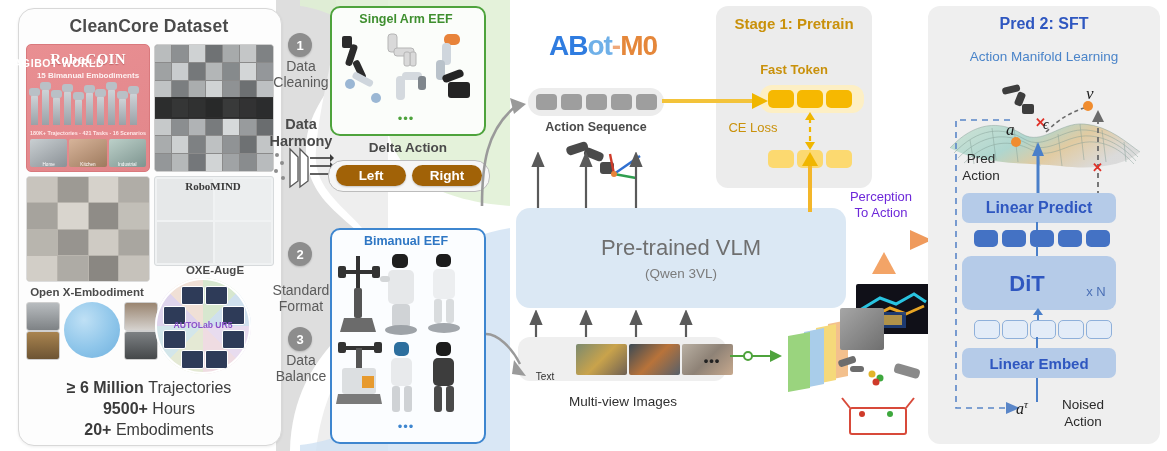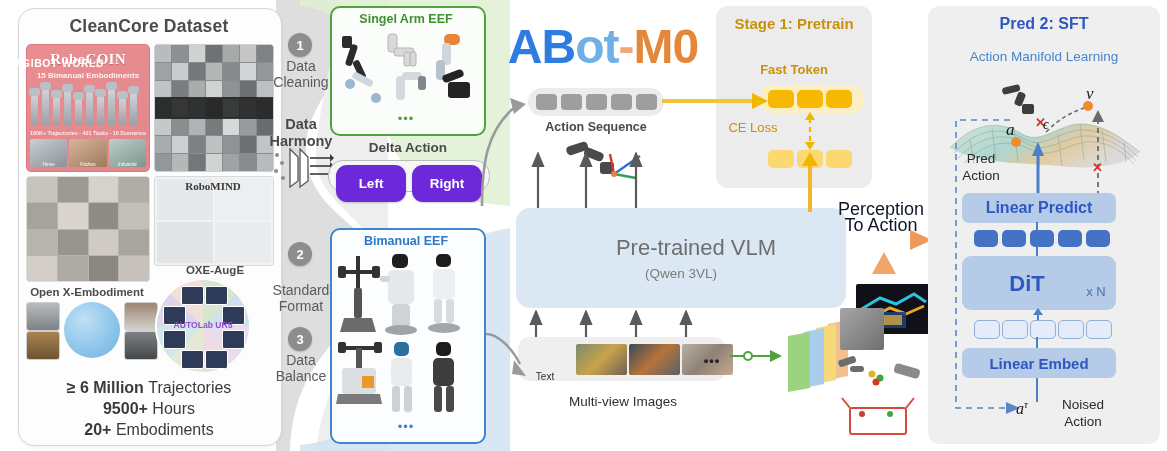--- a/index.html
+++ b/index.html
@@ -115,43 +115,43 @@
   
   #bimanual-box{left:330px;top:228px;width:152px;height:212px;
     background:#fbfdff;border:2px solid #3e86cf;border-radius:10px;}
   #bimanual-title{left:330px;top:232px;width:152px;height:18px;font-size:12.5px;font-weight:bold;color:#2f77c4;}
   #bimanual-dots{left:330px;top:421px;width:152px;height:10px;font-size:13px;color:#3e86cf;letter-spacing:1px;}
 
   
   #delta-title{left:338px;top:138px;width:140px;height:18px;font-size:13.5px;font-weight:bold;color:#4a4a4a;}
   #delta-pill{left:328px;top:160px;width:160px;height:30px;border-radius:15px;
     background:#f6f6f6;border:1.4px solid #bcbcbc;}
-  .dpill{position:absolute;top:165px;width:70px;height:37px;border-radius:11px;background:#6d28d9;
+  .dpill{position:absolute;top:165px;width:70px;height:21px;border-radius:11px;background:#a16207;
     color:#fff;font-size:13.5px;font-weight:bold;box-shadow:0 1px 2px rgba(0,0,0,.2);}
   #dpill-left{left:336px;}
   #dpill-right{left:412px;}
 
   
   #funnel{left:272px;top:145px;width:62px;height:44px;}
 
   
-  #brand{left:498px;top:22px;width:210px;height:48px;font-size:48px;font-weight:bold;letter-spacing:-1px;}
+  #brand{left:498px;top:22px;width:210px;height:48px;font-size:28px;font-weight:bold;letter-spacing:-1px;}
   #brand .b1{color:#2f7ce0;}
   #brand .b2{color:#6fb0e8;}
   #brand .dash{color:#efa87a;}
   #brand .b3{color:#e5873a;}
 
   
   #actionseq-pill{left:528px;top:88px;width:136px;height:28px;border-radius:14px;background:#ececec;}
   .aseq{position:absolute;top:94px;width:21px;height:16px;border-radius:4px;background:#9e9e9e;}
   #actionseq-label{left:518px;top:119px;width:156px;height:16px;font-size:12.5px;font-weight:bold;color:#4a4a4a;}
 
   
   #vlm-box{left:516px;top:208px;width:330px;height:100px;border-radius:14px;background:#dbe8f4;}
-  #vlm-title{left:516px;top:233px;width:330px;height:30px;font-size:22px;color:#6f6f6f;padding-left:15px;}
+  #vlm-title{left:516px;top:233px;width:330px;height:30px;font-size:22px;color:#6f6f6f;}
   #vlm-sub{left:516px;top:263px;width:330px;height:20px;font-size:13.5px;color:#7b7b7b;}
 
   
   #input-pill{left:518px;top:337px;width:208px;height:44px;border-radius:12px;background:#efefef;}
   #text-label{left:524px;top:368px;width:42px;height:16px;font-size:10px;color:#2f2f2f;}
   .mv-img{position:absolute;top:344px;width:51px;height:31px;border-radius:2px;overflow:hidden;background:#777;}
   #mv-dots{left:700px;top:353px;width:24px;height:14px;font-size:13px;font-weight:bold;color:#222;letter-spacing:1px;}
   #mv-label{left:520px;top:392px;width:206px;height:18px;font-size:13.5px;color:#2f2f2f;}
 
   
@@ -160,21 +160,21 @@
   
   #stage1-box{left:716px;top:6px;width:156px;height:182px;background:#ececec;border-radius:12px;}
   #stage1-title{left:716px;top:12px;width:156px;height:22px;font-size:15px;font-weight:bold;color:#c9910b;}
   #fast-token-label{left:716px;top:60px;width:156px;height:18px;font-size:13px;font-weight:bold;color:#c9910b;}
   #ft-pill{left:760px;top:85px;width:104px;height:28px;border-radius:12px;background:#fdefc4;}
   .ft-tok{position:absolute;top:90px;width:26px;height:18px;border-radius:5px;background:#f6b801;}
   .ft-tok2{position:absolute;top:150px;width:26px;height:18px;border-radius:5px;background:#fcd970;}
   #ce-loss-label{left:718px;top:118px;width:70px;height:18px;font-size:13px;color:#c9910b;}
 
   
-  #p2a-label{left:838px;top:200px;width:86px;height:34px;font-size:18px;color:#0f172a;line-height:16px;}
+  #p2a-label{left:838px;top:188px;width:86px;height:34px;font-size:13px;color:#6d28d9;line-height:16px;}
 
   
   #stage2-box{left:928px;top:6px;width:232px;height:438px;background:#efefef;border-radius:12px;}
   #stage2-title{left:928px;top:12px;width:232px;height:24px;font-size:16px;font-weight:bold;color:#2f57c0;}
   #aml-label{left:928px;top:46px;width:232px;height:20px;font-size:13.5px;color:#4a84c9;}
   #pred-action-label{left:948px;top:150px;width:66px;height:34px;font-size:13.5px;color:#2a2a2a;line-height:17px;}
   #linear-predict{left:962px;top:193px;width:154px;height:30px;border-radius:7px;background:#b5cbe8;
     color:#2f57c0;font-size:16px;font-weight:bold;}
   .tok-dark{position:absolute;top:230px;width:24px;height:17px;border-radius:5px;background:#4472c4;}
   #dit-box{left:962px;top:256px;width:154px;height:54px;border-radius:9px;background:#b5cbe8;}

